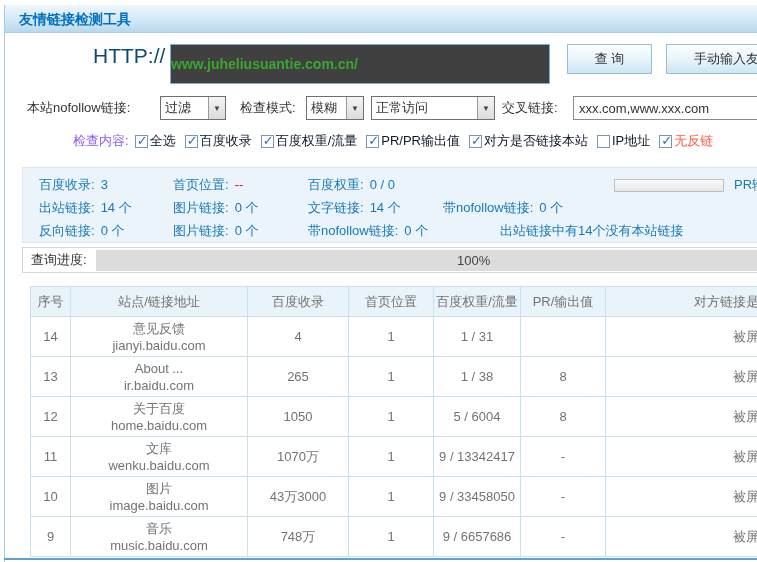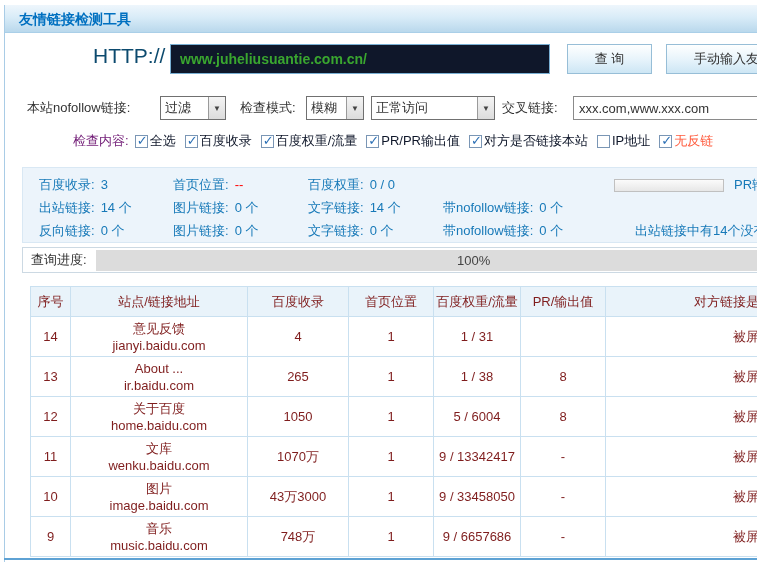--- a/index.html
+++ b/index.html
@@ -13,43 +13,43 @@
 
   
   .header-bar { position:absolute; left:5px; top:5px; width:752px; height:28px;
     background:linear-gradient(to bottom,#eef6fc 0%,#d9ecf8 45%,#b9d8ec 100%);
     border-bottom:1px solid #aacfe8; }
   .header-title { position:absolute; left:14px; top:0; line-height:28px; color:#0070c0; font-weight:bold; font-size:14px; }
   .site-name { position:absolute; left:628px; top:0; line-height:28px; color:#ff0000; font-weight:bold; font-size:14px; white-space:nowrap; }
 
   
   .http-label { position:absolute; left:93px; top:44px; font-size:21px; color:#0c4a6e; }
-  .url-input { position:absolute; left:170px; top:44px; width:380px; height:30px;
-    border:1px solid #79afd3; padding:0 9px; font-family:inherit;
-    font-size:14px; font-weight:bold; color:#3aa62f; background:#0f172a; }
+  .url-input { position:absolute; left:170px; top:44px; width:380px; height:40px;
+    border:1px solid #79afd3; padding:0 0; font-family:inherit;
+    font-size:14px; font-weight:bold; color:#3aa62f; background:#404040; }
   .btn { position:absolute; top:44px; height:30px; border:1px solid #97bed7; color:#333;
     background:linear-gradient(to bottom,#feffff 0%,#e8f4fb 50%,#cde6f4 100%);
     font-size:13px; text-align:center; line-height:28px; cursor:pointer; white-space:nowrap; }
   .btn-query { left:567px; width:85px; }
   .btn-manual { left:666px; width:160px; }
 
   
   .opt-label { position:absolute; top:99px; color:#333; white-space:nowrap; }
   .sel { position:absolute; top:96px; height:24px; border:1px solid #707070; background:#fff;
     display:flex; align-items:center; cursor:pointer; }
   .sel .val { flex:1; padding:0 4px; color:#333; white-space:nowrap; overflow:hidden; }
   .sel .arrow { width:17px; height:100%; border-left:1px solid #9a9a9a;
     background:linear-gradient(to bottom,#f4f4f4,#dcdcdc); display:flex; align-items:center; justify-content:center; }
   .sel .arrow::after { content:"▼"; font-size:8px; color:#444; }
   .txt-input { position:absolute; top:96px; height:24px; border:1px solid #8a8a8a; padding:0 5px;
     font-family:inherit; font-size:13px; color:#333; background:#fff; }
 
   
   .check-row { position:absolute; left:73px; top:132px; display:flex; align-items:center; white-space:nowrap; }
-  .check-row .cap { margin-right:6px; color:#701a75; }
+  .check-row .cap { margin-right:6px; color:#8b5cf6; }
   .ck-item { display:flex; align-items:center; margin-right:9px; cursor:pointer; }
   .cb { width:13px; height:13px; border:1px solid #7a96b5; background:#fff; margin-right:2px;
     position:relative; display:inline-block; }
   .cb.checked::after { content:"✓"; position:absolute; left:1px; top:-3px; color:#2b6fb5; font-size:13px; font-weight:bold; }
   .ck-label { color:#0f172a; }
   .ck-label.red { color:#ff5a3c; }
 
   
   .summary { position:absolute; left:22px; top:167px; width:830px; height:76px;
     background:#ecf4fb; border:1px solid #d9e8f4; padding:5px 0 0 16px; color:#1779b8; }
@@ -64,21 +64,21 @@
   .sum-note { white-space:nowrap; }
 
   
   .progress-box { position:absolute; left:22px; top:247px; width:830px; height:26px;
     border:1px solid #ccd9e3; background:#fff; display:flex; align-items:center; }
   .progress-label { margin-left:8px; width:70px; color:#333; white-space:nowrap; }
   .progress-bar { width:810px; height:21px; background:#dcdcdc; text-align:center; line-height:21px; color:#444; }
 
   
   .links-table { position:absolute; left:30px; top:286px; border-collapse:collapse; table-layout:fixed; width:900px; }
-  .links-table th, .links-table td { border:1px solid #c9e0f0; color:#7f1d1d; font-weight:normal;
+  .links-table th, .links-table td { border:1px solid #c9e0f0; color:#737373; font-weight:normal;
     text-align:center; font-size:13px; overflow:hidden; }
   .links-table th { height:30px; background:#e9f3fa; }
   .links-table td { height:40px; background:#fff; }
   .col-no { width:40px; } .col-site { width:177px; } .col-idx { width:101px; }
   .col-pos { width:85px; } .col-wt { width:87px; } .col-pr { width:85px; } .col-st { width:325px; }
   .c-status, .th-status { text-align:left; padding-left:8px; }
   .site-name-line, .site-url-line { line-height:17px; cursor:pointer; }
 </style>
 </head>
 <body>
@@ -158,21 +158,20 @@
   </div>
   <div class="sum-row">
     <span class="scell w1"><span>出站链接:</span><span class="v">14 个</span></span>
     <span class="scell w2"><span>图片链接:</span><span class="v">0 个</span></span>
     <span class="scell w3"><span>文字链接:</span><span class="v">14 个</span></span>
     <span class="scell w4"><span>带nofollow链接:</span><span class="v">0 个</span></span>
   </div>
   <div class="sum-row">
     <span class="scell w1"><span>反向链接:</span><span class="v">0 个</span></span>
     <span class="scell w2"><span>图片链接:</span><span class="v">0 个</span></span>
-    <span class="scell w3"><span>文字链接:</span><span class="v">0 个</span></span>
     <span class="scell w4"><span>带nofollow链接:</span><span class="v">0 个</span></span>
     <span class="sum-note">出站链接中有14个没有本站链接</span>
   </div>
 </div>
 
 <div class="progress-box">
   <span class="progress-label">查询进度:</span>
   <div class="progress-bar">100%</div>
 </div>
 

